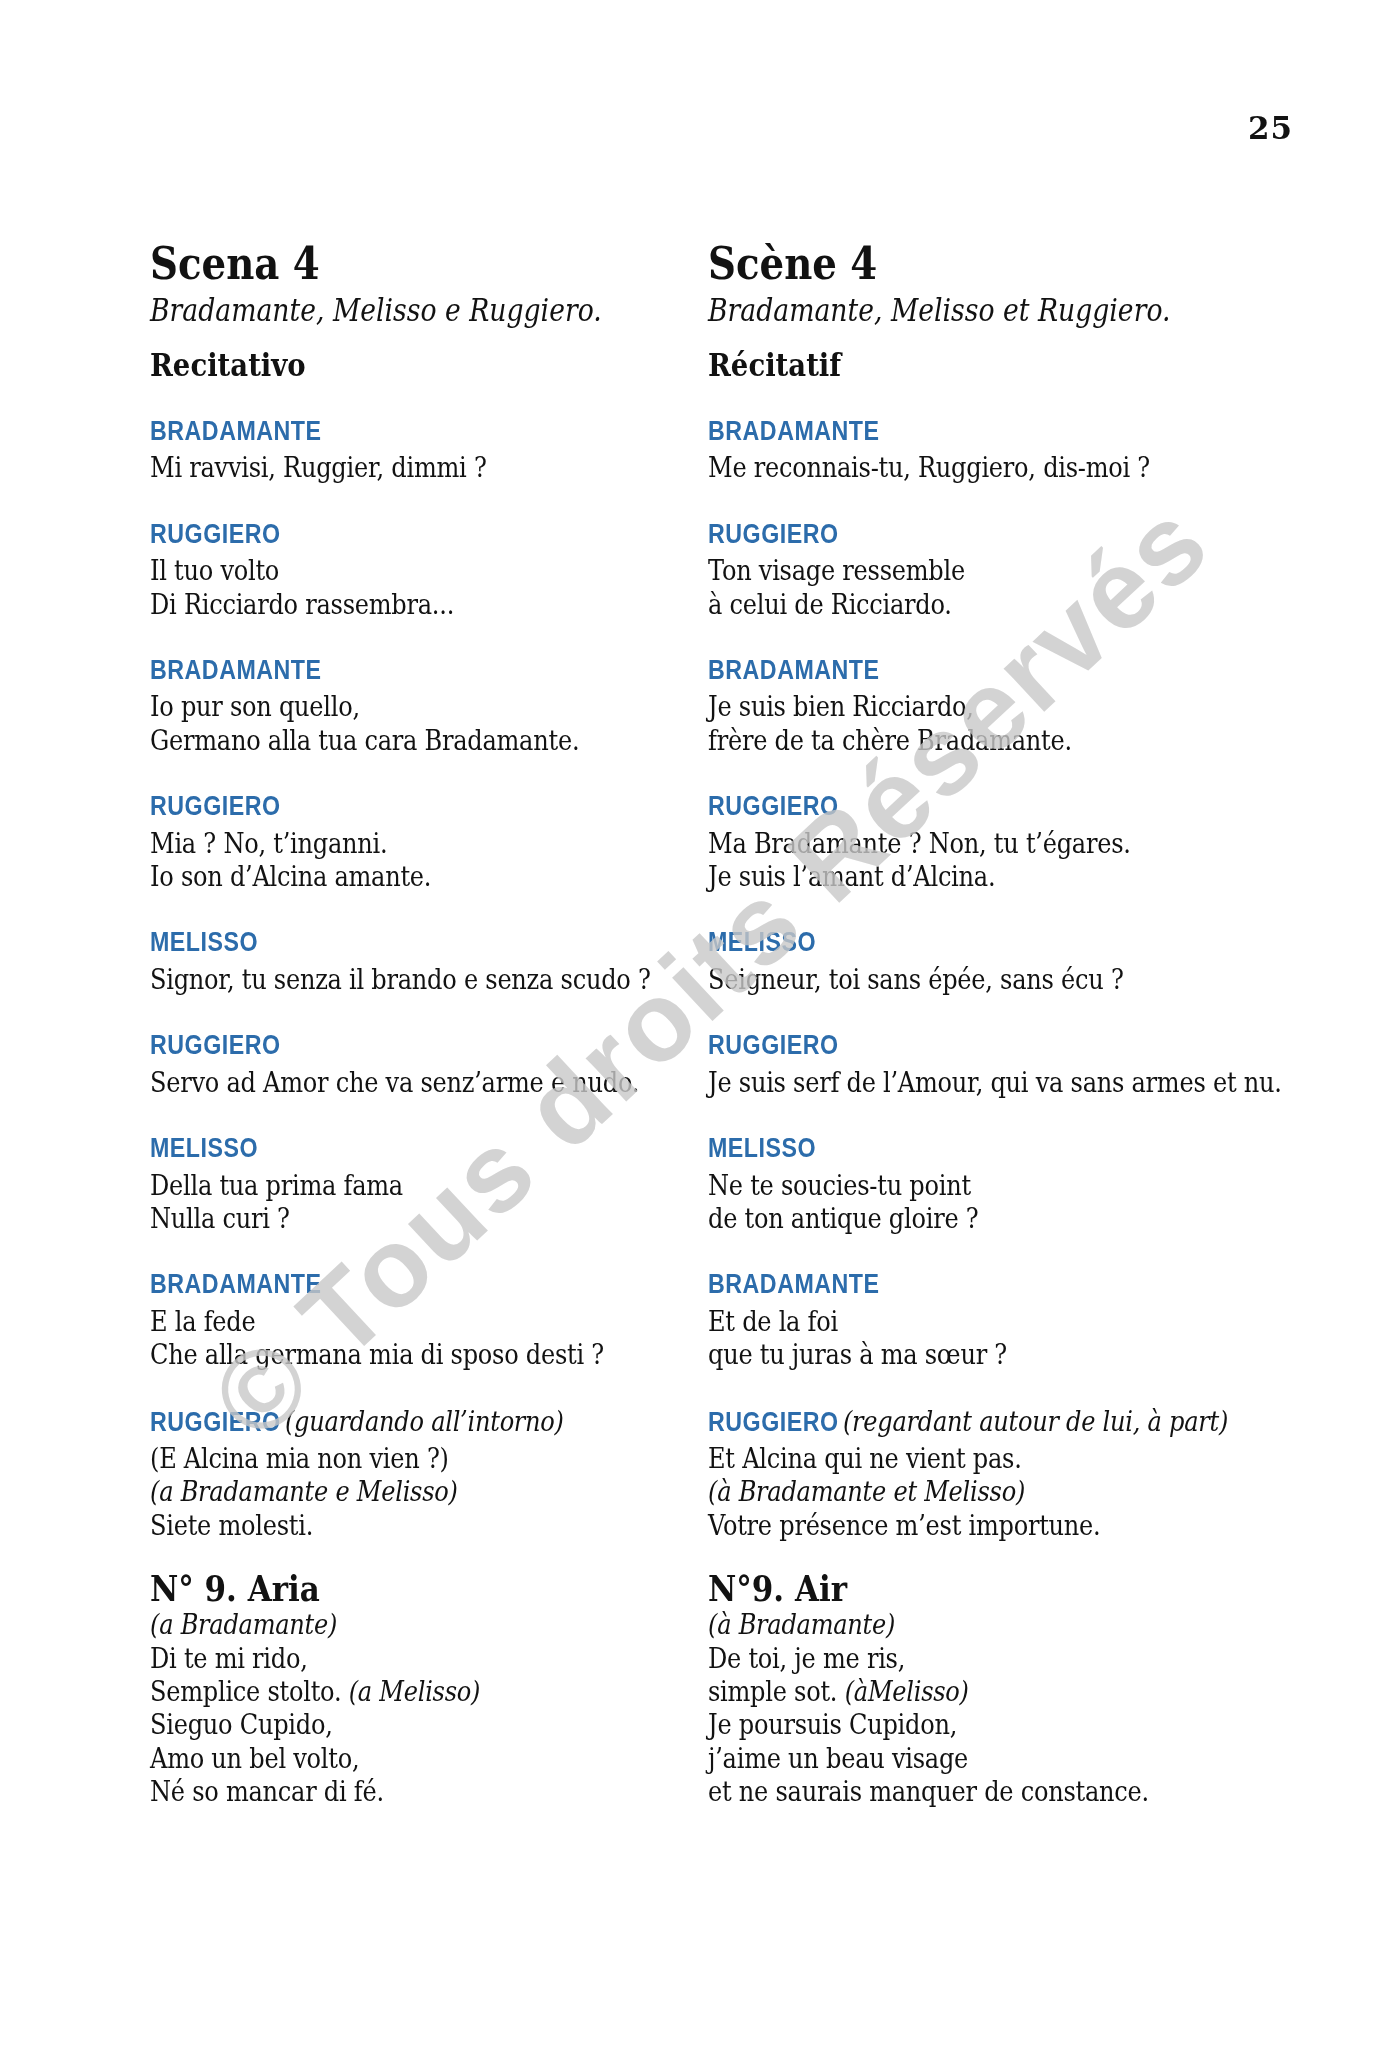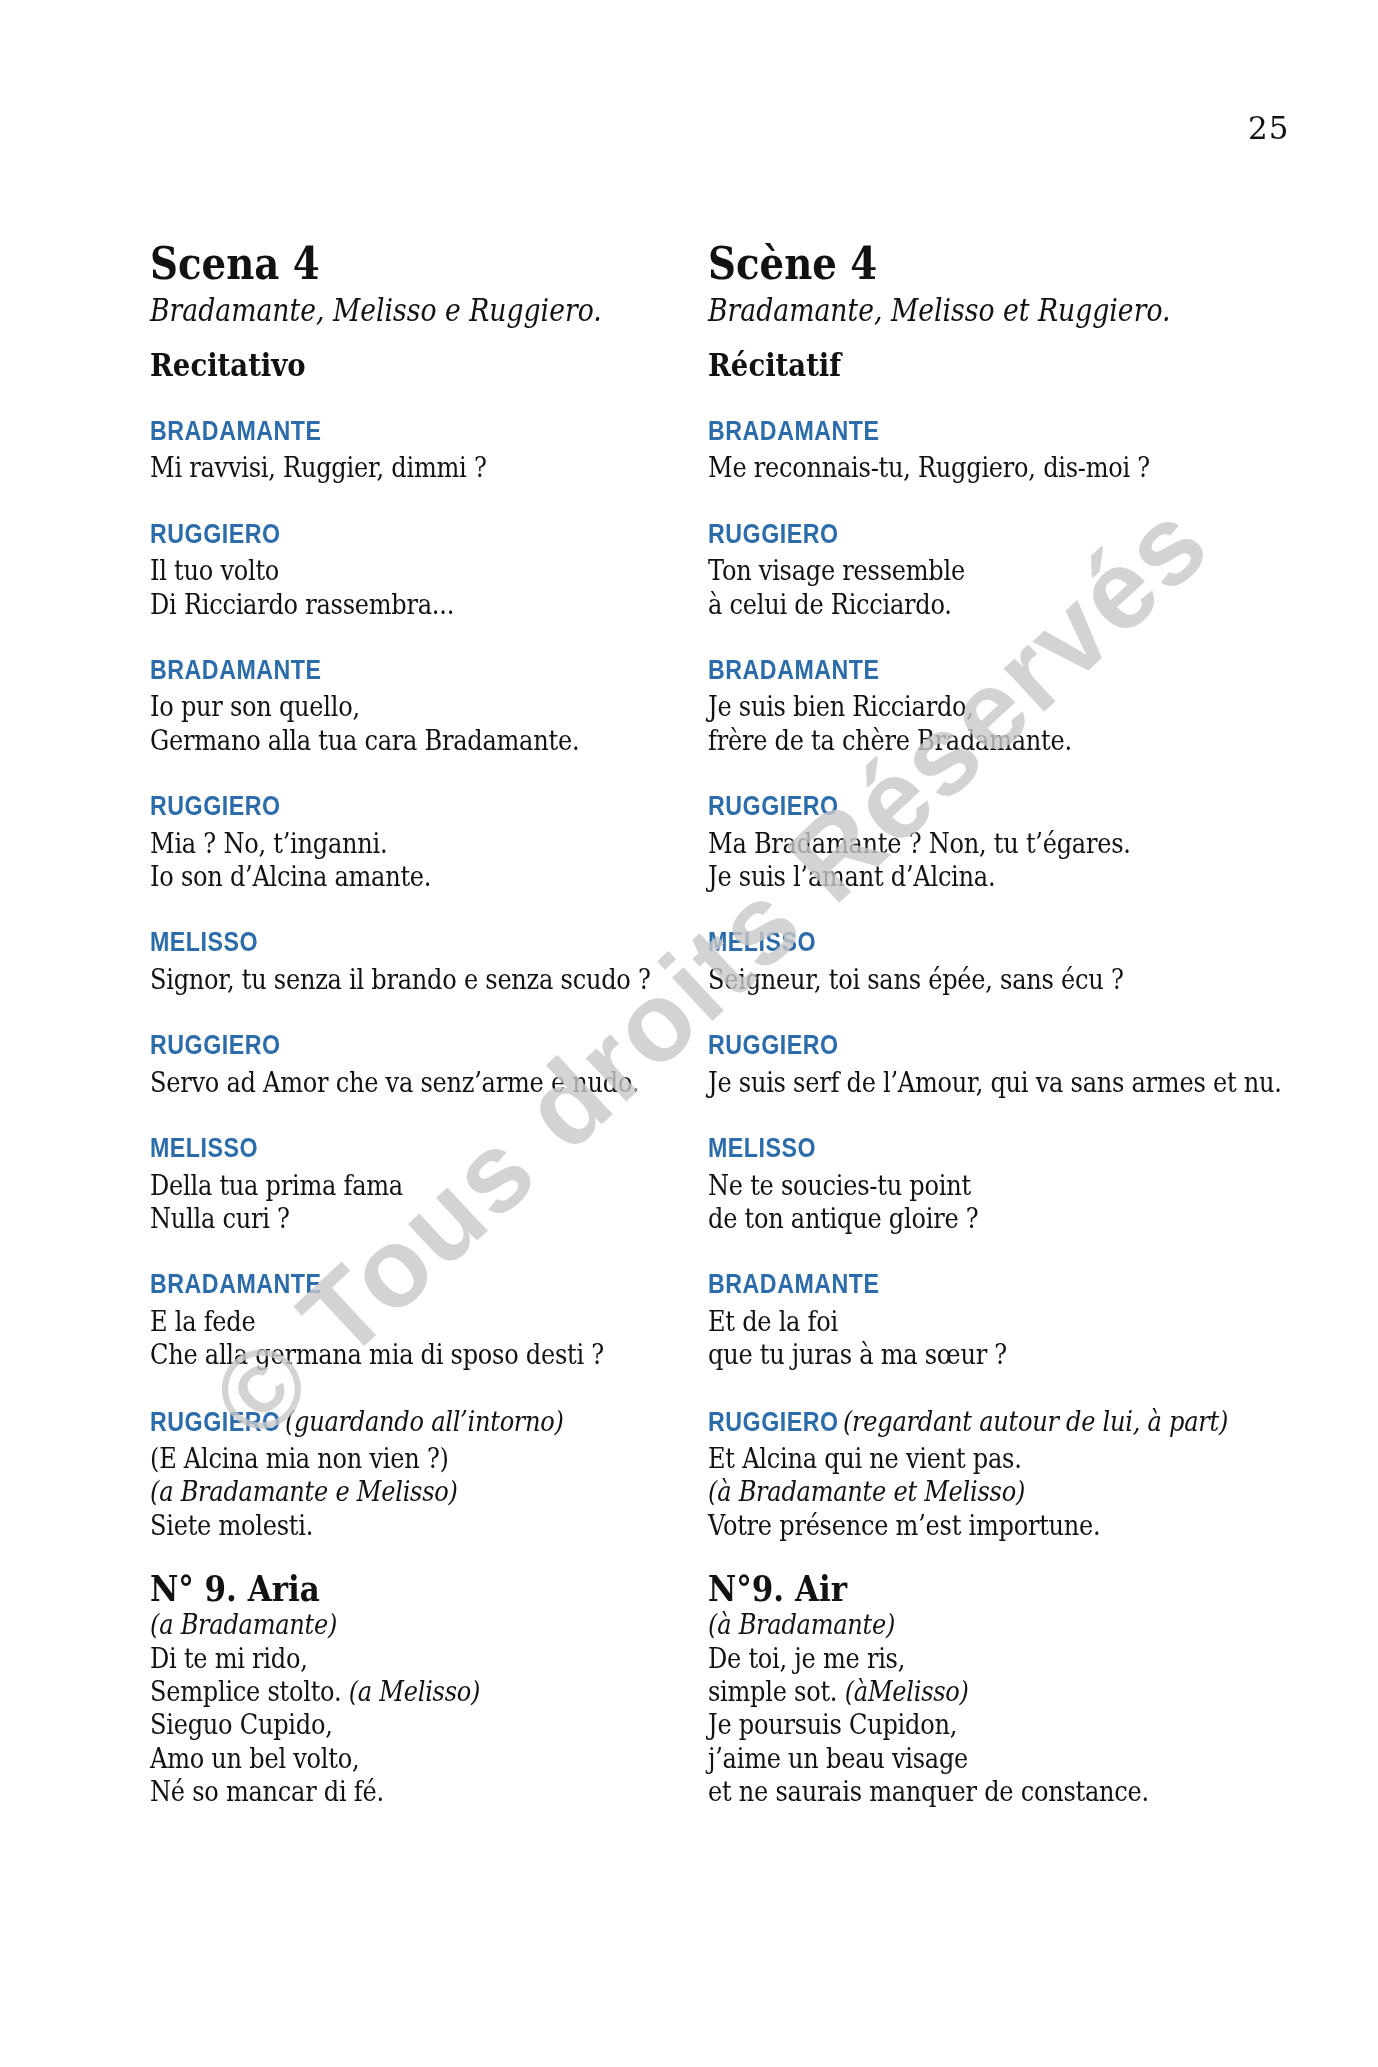--- a/index.html
+++ b/index.html
@@ -3,21 +3,21 @@
 <meta charset="utf-8">
 <style>
   html,body{margin:0;padding:0;}
   body{
     width:1378px;height:2067px;position:relative;overflow:hidden;
     background:#ffffff;color:var(--body,#121212);
     font-family:"DejaVu Serif", serif;
   }
   .page-number{
     position:absolute;left:1248px;top:110px;
-    font-size:31px;font-weight:normal;letter-spacing:1px;
+    font-size:31px;font-weight:bold;letter-spacing:1px;
   }
   .column{position:absolute;top:240px;transform:scaleX(0.86);transform-origin:0 0;}
   .col-italian{left:150px;width:600px;}
   .col-french{left:708px;width:700px;}
   .scene-title{font-size:45px;line-height:48px;font-weight:bold;margin:0;}
   .scene-cast{font-style:italic;font-size:31px;line-height:36px;margin-top:4px;white-space:nowrap;}
   .section-heading{font-weight:bold;font-size:32px;line-height:34px;margin-top:20px;}
   .speech{margin-top:33px;}
   .speech-head{line-height:33.4px;white-space:nowrap;}
   .speaker{

